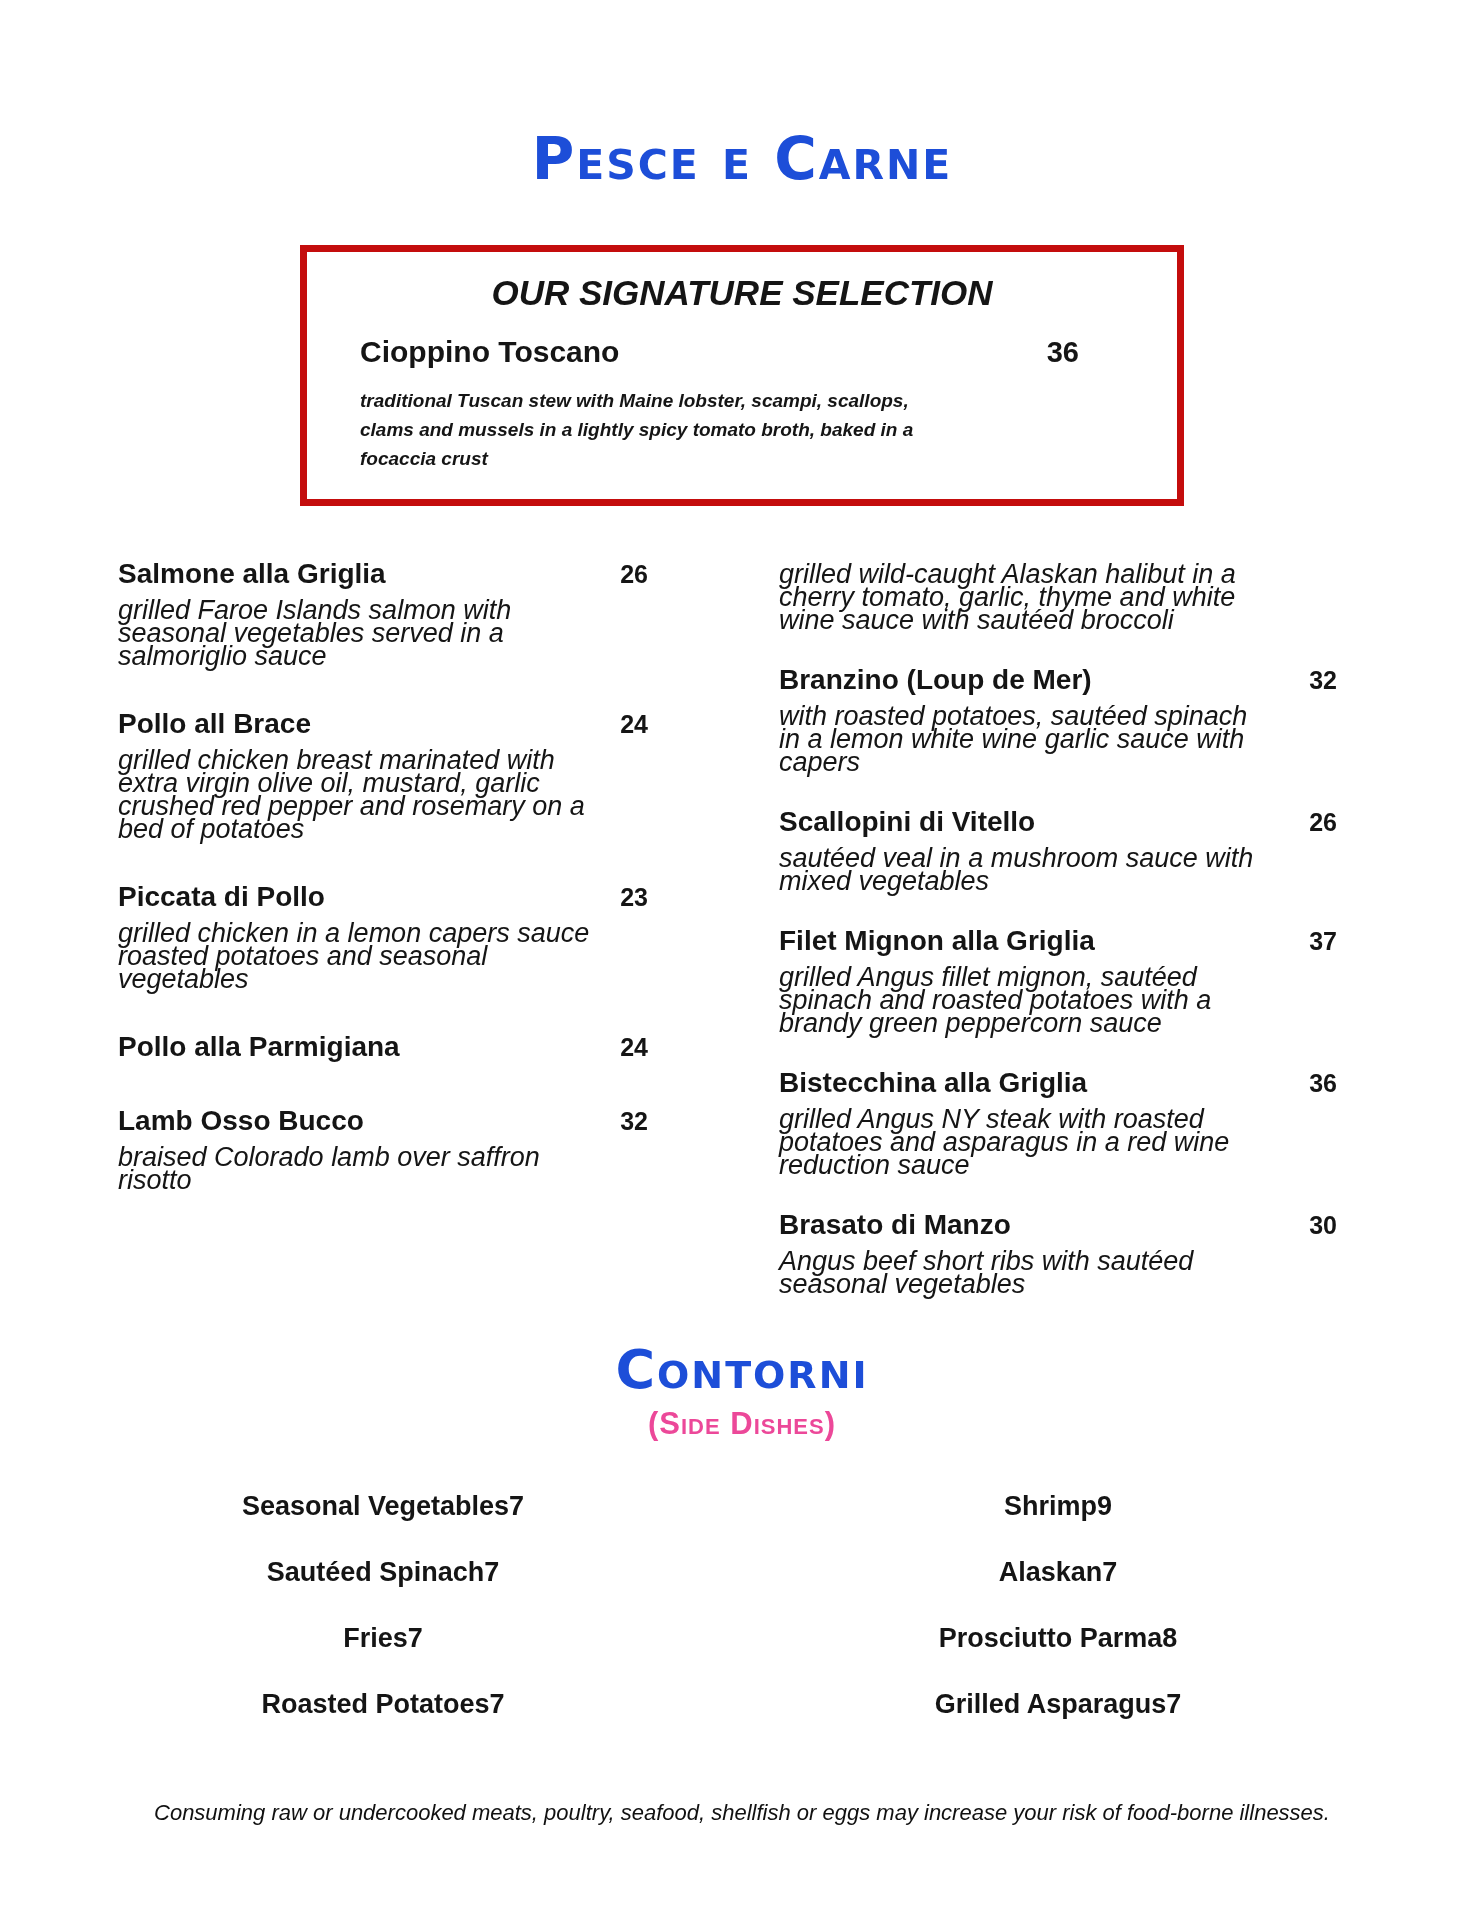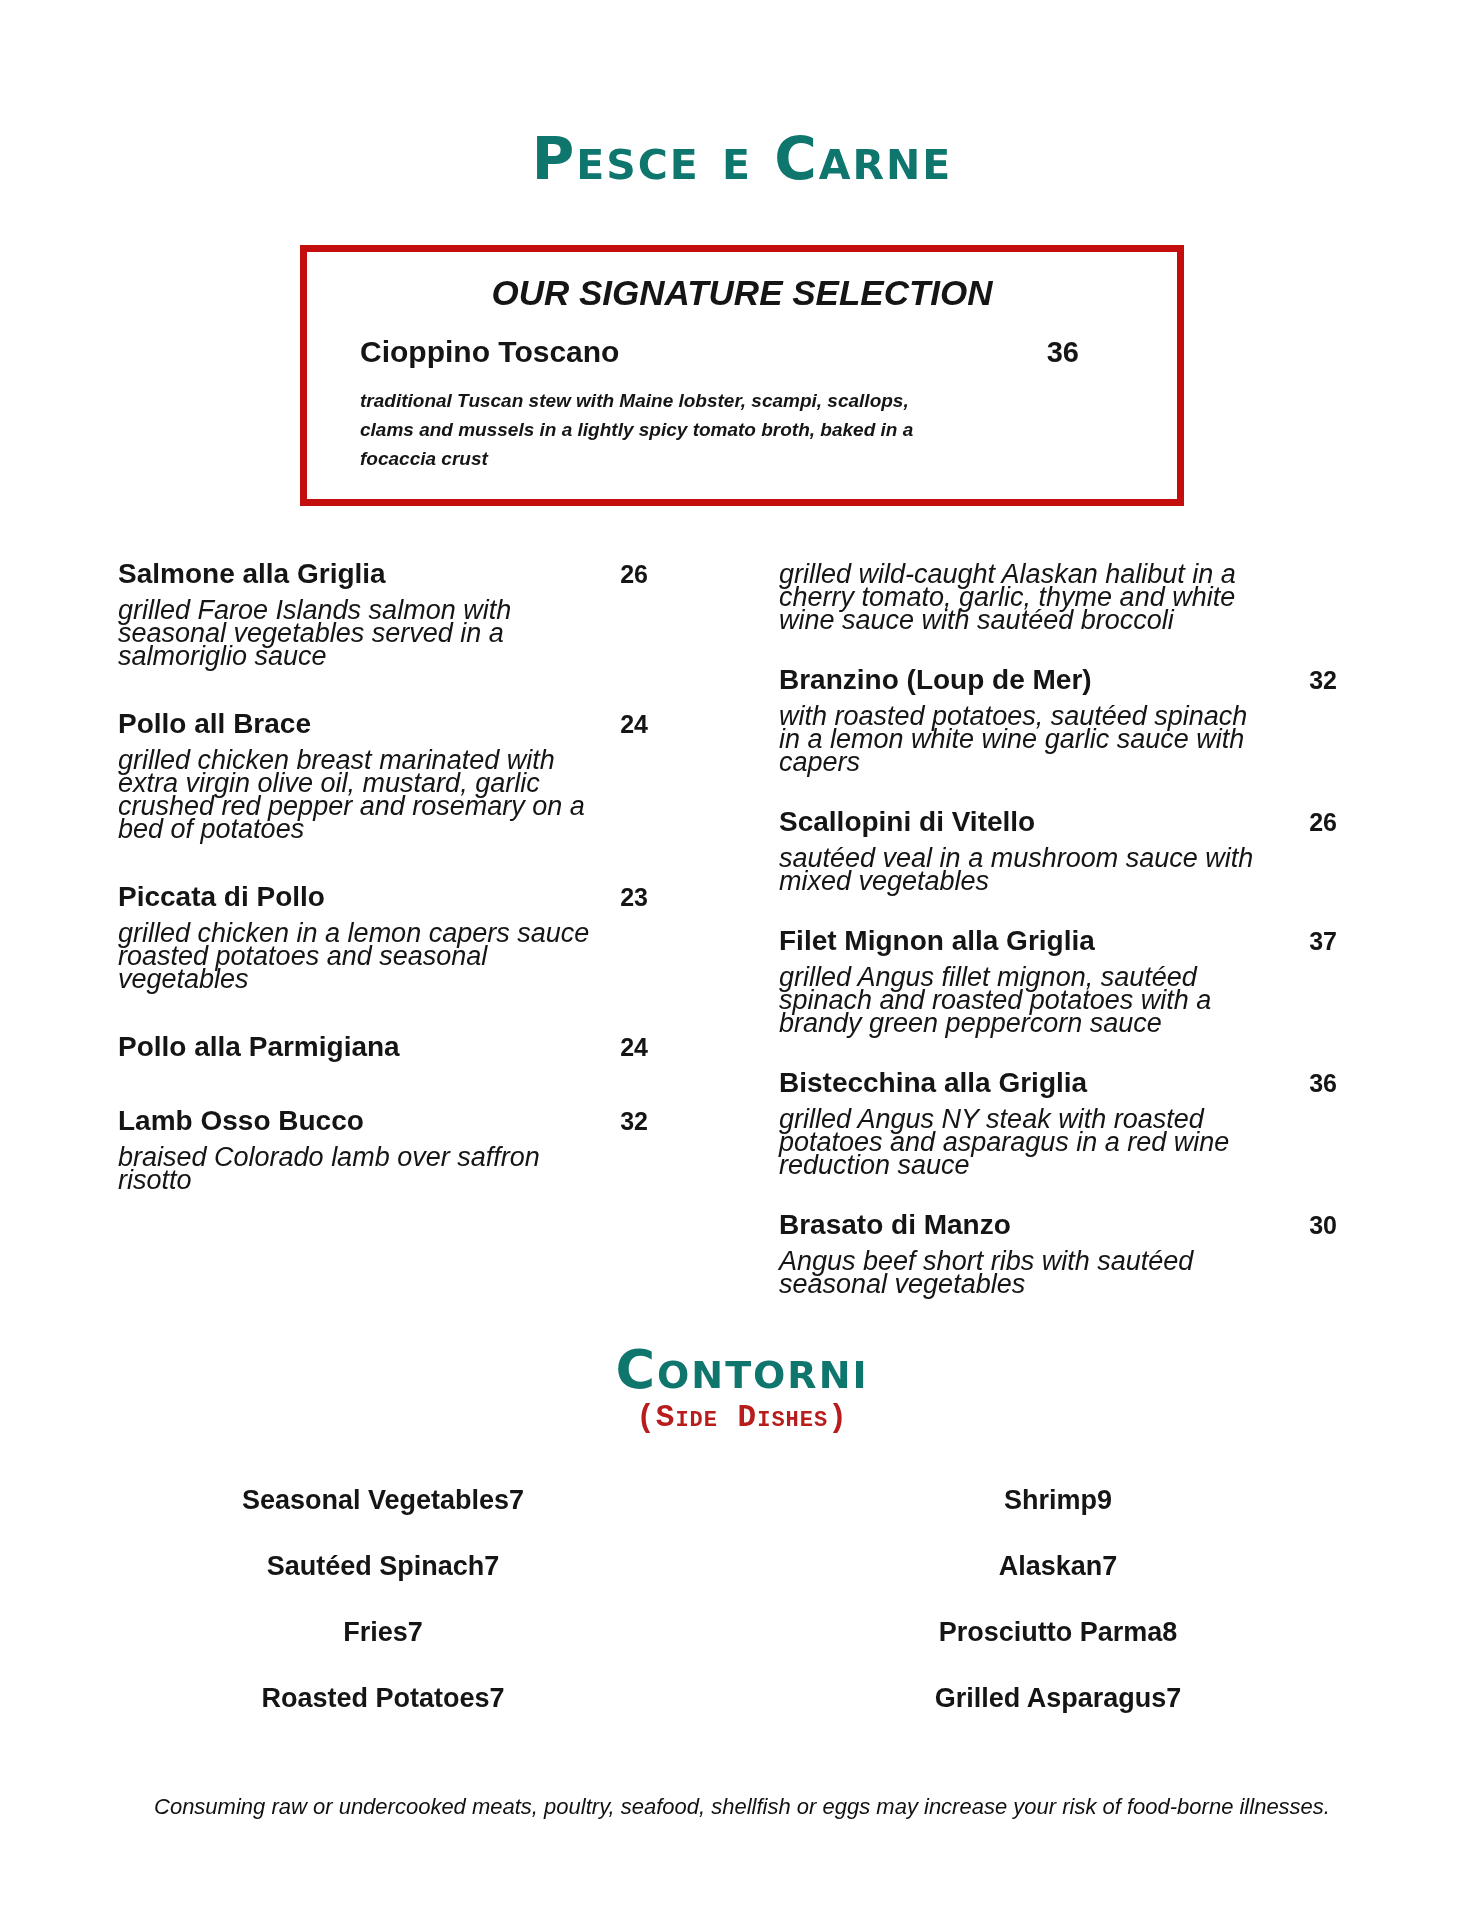--- a/index.html
+++ b/index.html
@@ -11,45 +11,45 @@
     color:#151515;
     position:relative;
   }
   .page{width:1484px;}
 
   
   .display-title{
     font-family:"DejaVu Sans", sans-serif;
     font-variant:small-caps;
     font-weight:900;
-    color:#0f766e;
+    color:#1d4ed8;
     text-align:center;
     letter-spacing:2px;
     margin:0;
   }
   h1.display-title{
     padding-top:128px;
     font-size:58px;
     line-height:62px;
   }
   h2.display-title{
     font-size:54px;
     line-height:56px;
     margin-top:16px;
   }
   .display-subtitle{
-    font-family:Liberation Mono, monospace;
+    font-family:Liberation Sans, sans-serif;
     font-variant:small-caps;
     font-weight:900;
-    color:#b91c1c;
+    color:#ec4899;
     text-align:center;
     letter-spacing:1px;
     font-size:31px;
     line-height:36px;
-    margin-top:2px;
+    margin-top:8px;
   }
 
   
   .sig-box{
     box-sizing:border-box;
     width:884px;
     margin:55px auto 0 auto;
     border:7px solid #C40D0D;
     padding:20px 0 26px 0;
     background:#ffffff;

